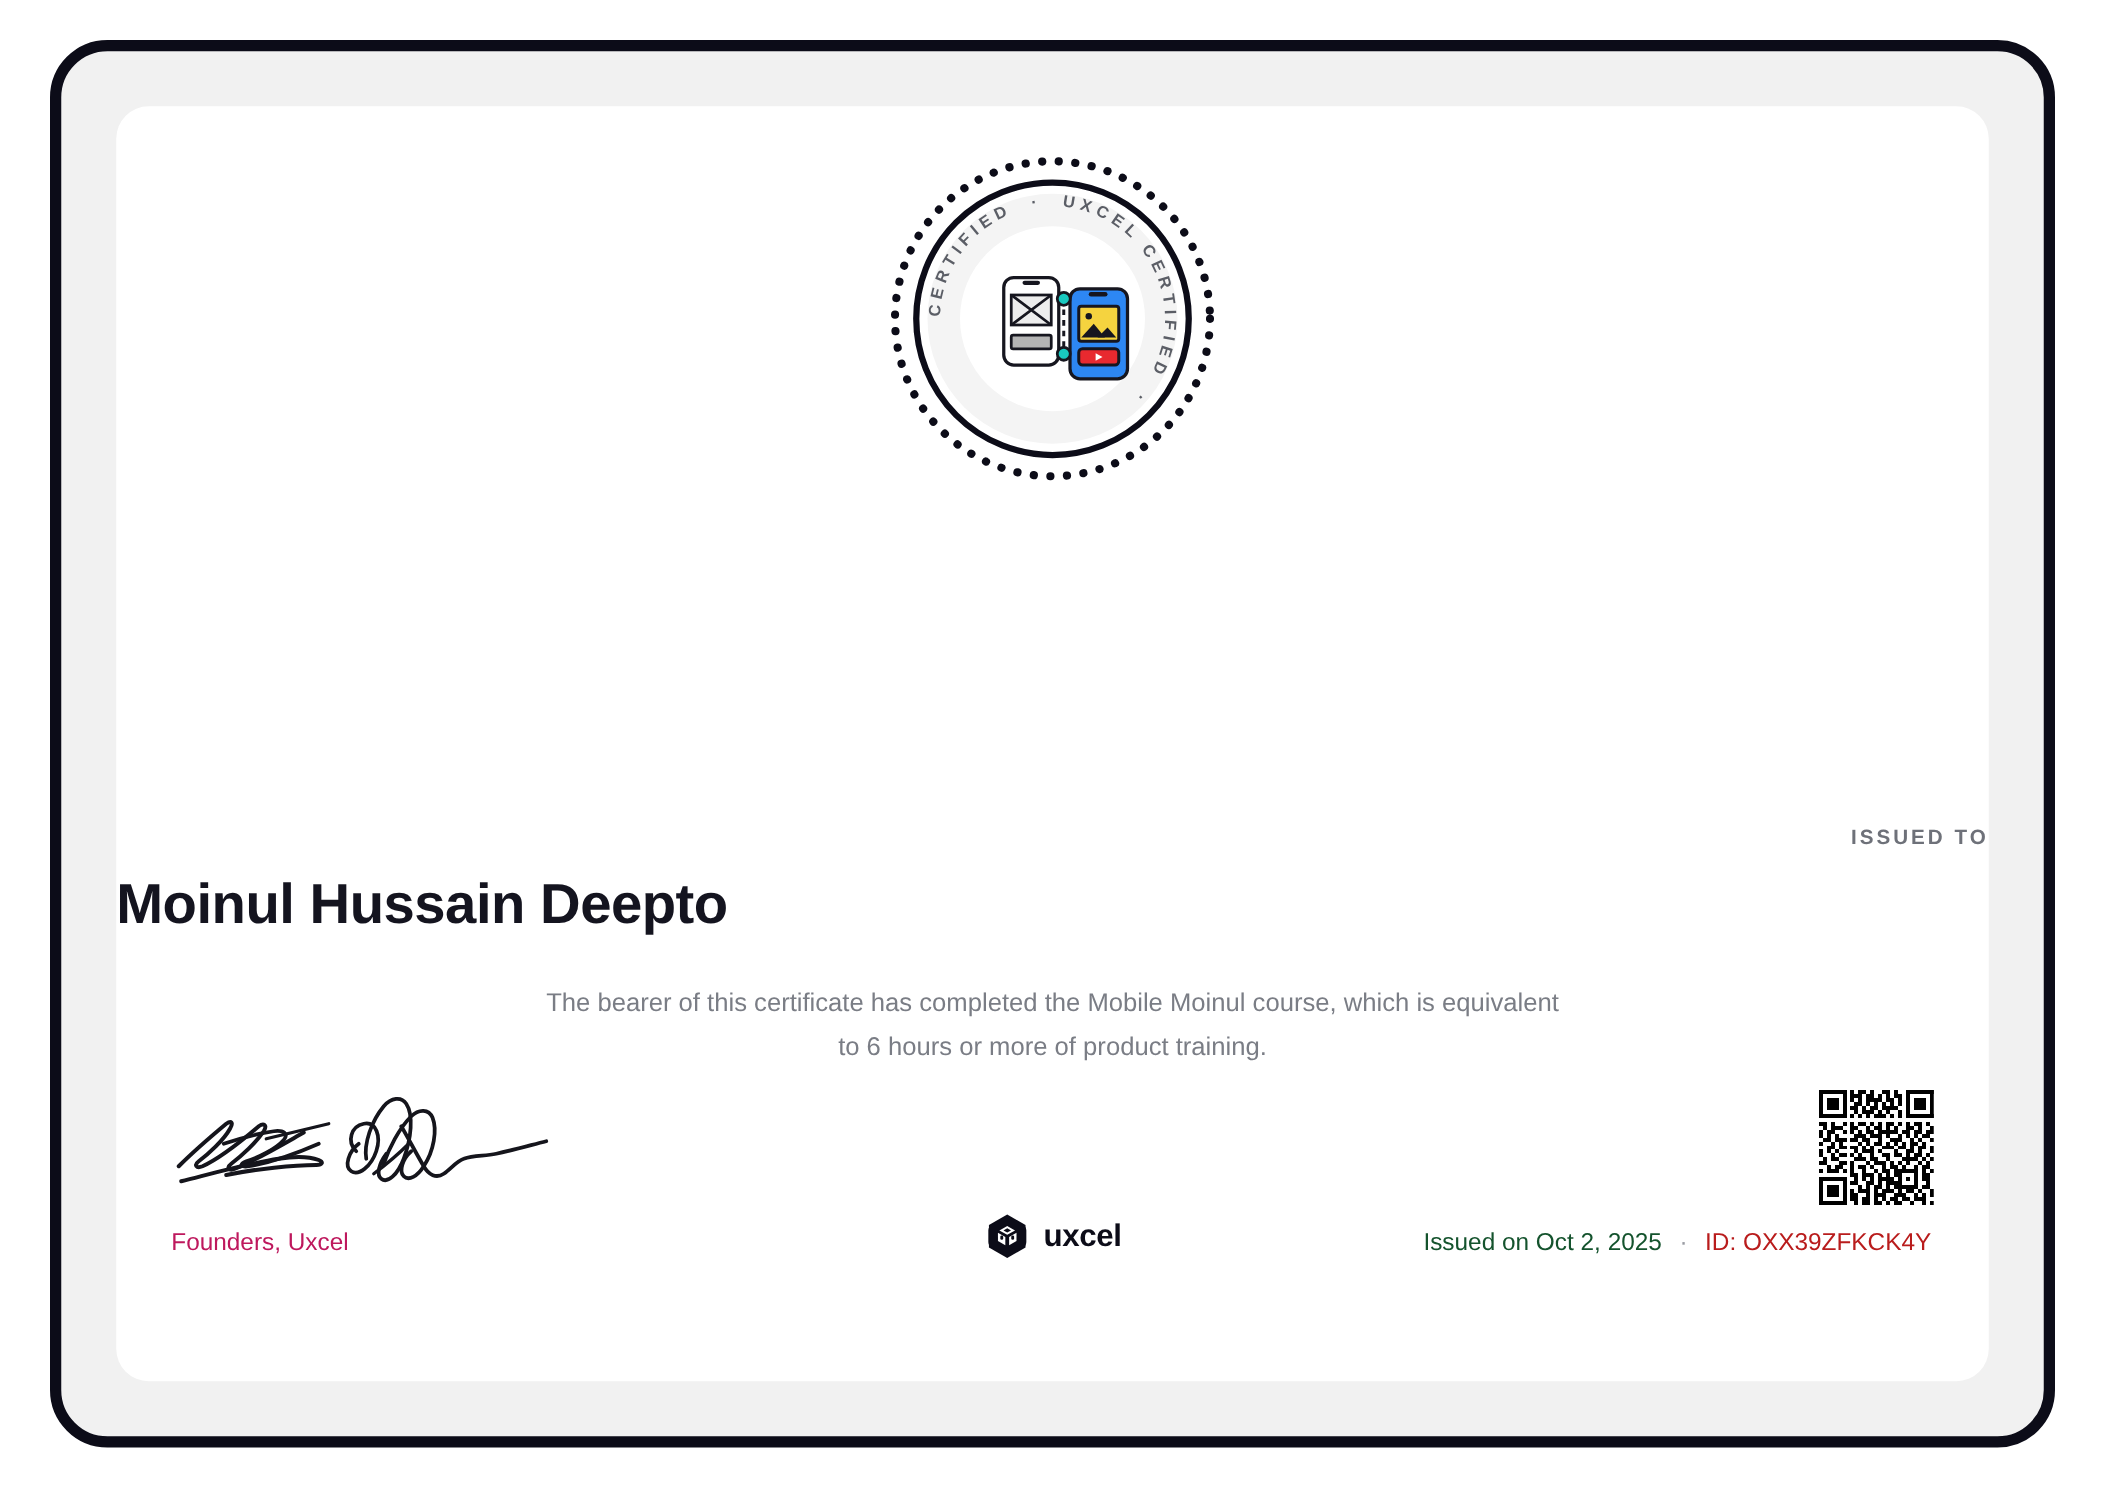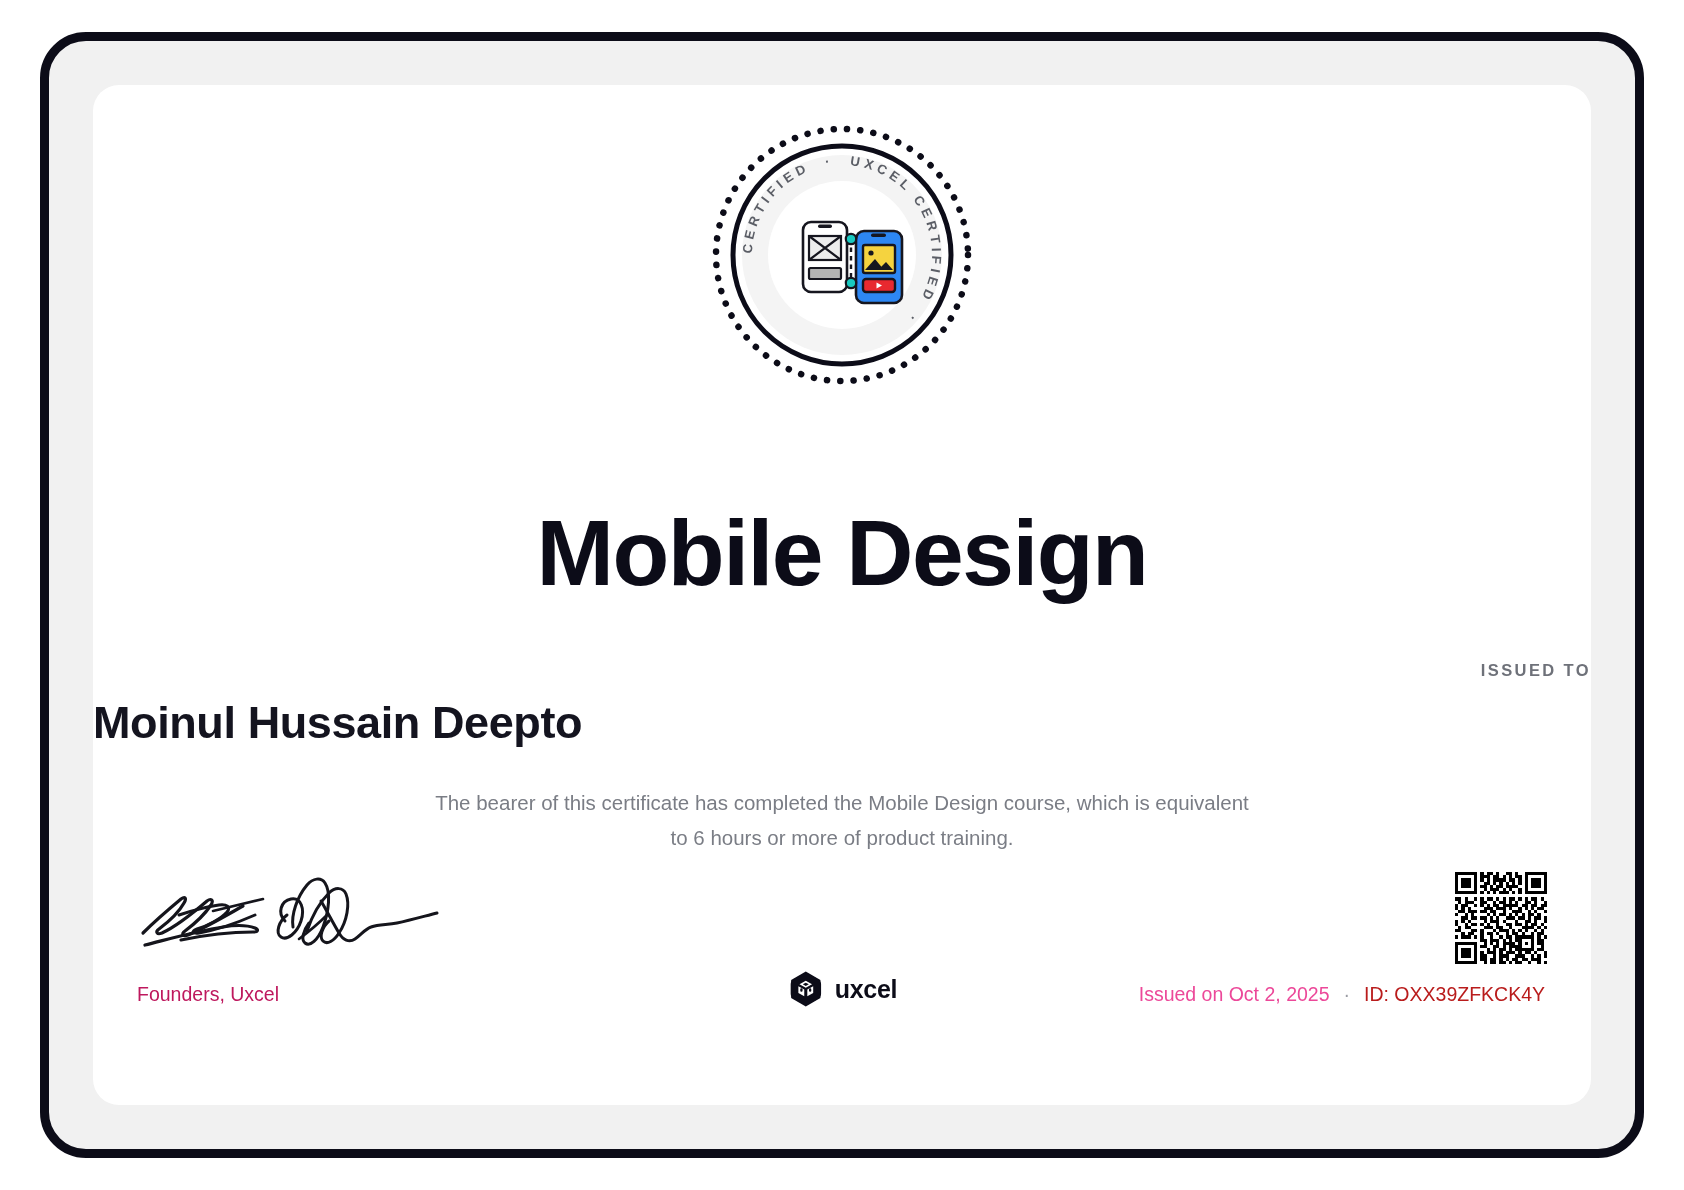--- a/index.html
+++ b/index.html
@@ -139,21 +139,21 @@
   .meta {
     position: absolute;
     right: 46px;
     top: 898px;
     display: flex;
     align-items: baseline;
     gap: 0;
     font-size: 19.5px;
     white-space: nowrap;
   }
-  .meta-date { color: #ec4899; margin-left: 11px; }
+  .meta-date { color: #14532d; margin-left: 11px; }
   .meta-sep { color: #9A9CA3; padding: 0 14px; }
   .meta-id { color: #b91c1c; }
 
   
   .qr {
     position: absolute;
     right: 44px;
     top: 787px;
     width: 92px;
     height: 92px;
@@ -203,27 +203,26 @@
           <rect x="155" y="158" width="32" height="13" rx="3" fill="#E8292F" stroke="#16161F" stroke-width="2.4"></rect>
           <path d="M168.5 161.5 L174 164.5 L168.5 167.5 Z" fill="#FFFFFF"></path>
         </g>
 
         <circle cx="143" cy="118" r="5.2" fill="#19C9C0" stroke="#16161F" stroke-width="2.2"></circle>
         <circle cx="143" cy="162" r="5.2" fill="#19C9C0" stroke="#16161F" stroke-width="2.2"></circle>
       </svg>
     </div>
 
 
-    <h1 class="course-title">Mobile Design</h1>
 
     <div class="issued-label">ISSUED TO</div>
     <div class="recipient-name">Moinul Hussain Deepto</div>
 
     <div class="body-copy">
-      <span>The bearer of this certificate has completed the Mobile Design course, which</span>
+      <span>The bearer of this certificate has completed the Mobile Moinul course, which</span>
       <span>is equivalent to 6 hours or more of product training.</span>
     </div>
 
     <div class="signature-area">
       <svg class="signature-svg" width="330" height="90" viewBox="0 0 330 90">
         <g fill="none" stroke="#15151C" stroke-linecap="round" stroke-linejoin="round">
 
           <path d="M8 62 C20 50, 34 38, 46 28 C50 25, 52 27, 49 32 C44 41, 32 52, 24 58 C20 61, 22 64, 27 62 C40 56, 58 42, 72 30 C76 27, 79 29, 76 34 C70 43, 58 54, 50 60 C46 63, 48 66, 53 64 C70 57, 92 44, 108 35" stroke-width="3.2"></path>
           <path d="M44 44 C56 40, 70 36, 84 34 C92 33, 96 36, 92 41 C86 48, 72 55, 62 58 C56 60, 58 63, 64 62 C82 59, 104 51, 120 44" stroke-width="3.0"></path>
           <path d="M10 74 C34 68, 62 60, 88 56 C100 54, 112 54, 120 57 C124 58.5, 123 61, 118 61 C100 61, 70 64, 46 69" stroke-width="3.2"></path>

